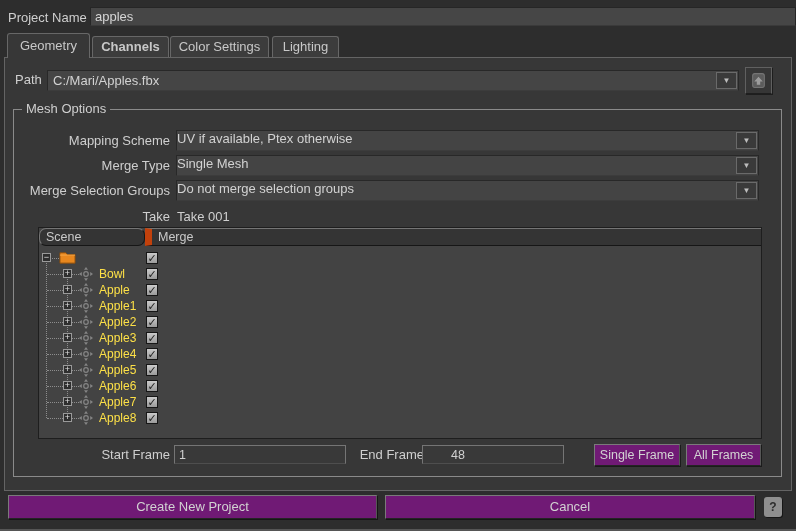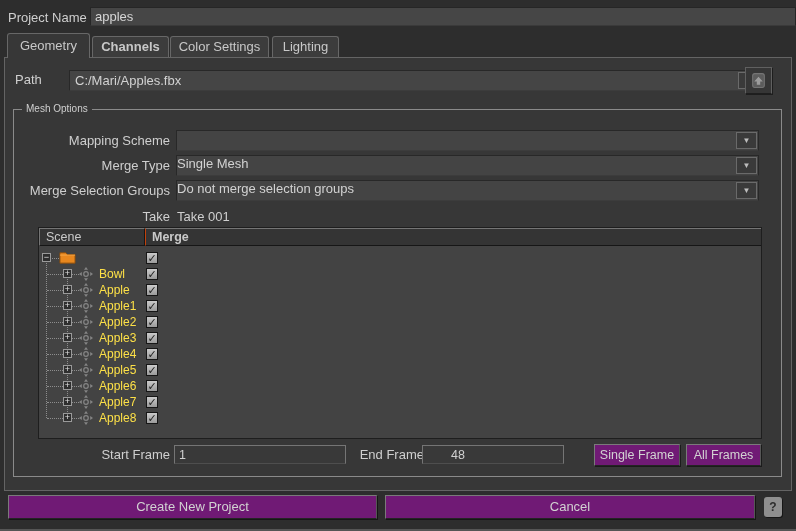--- a/index.html
+++ b/index.html
@@ -37,21 +37,21 @@
 
   
   #panel{
     left:4px;top:57px;width:786px;height:432px;
     border:1px solid #646464;background:#373737;z-index:1;
   }
 
   #path-label{left:10px;top:11px;}
   .field{
     background:#454545;border:1px solid #282828;border-bottom-color:#3c3c3c;
-    box-sizing:border-box;color:#d2d2d2;font-size:13px;line-height:19px;margin-left:22px;
+    box-sizing:border-box;color:#d2d2d2;font-size:13px;line-height:19px;
   }
   #path-field{left:42px;top:12px;width:692px;height:21px;}
   .field .val{position:absolute;left:5px;top:0;line-height:19px;white-space:nowrap;}
   .dd-arrow{
     position:absolute;right:1px;top:1px;bottom:1px;width:21px;
     background:#3a3a3a;border:1px solid #6a6a6a;box-sizing:border-box;
     color:#bdbdbd;font-size:8px;line-height:16px;text-align:center;
   }
   #import-button{
     left:740px;top:9px;width:27px;height:27px;
@@ -60,21 +60,21 @@
     display:flex;align-items:center;justify-content:center;box-sizing:border-box;
   }
 
   
   #mesh-options{
     left:8px;top:51px;width:769px;height:368px;
     border:1px solid #8a8a8a;box-sizing:border-box;
   }
   #mesh-options-title{
     position:absolute;left:8px;top:-9px;padding:0 4px;background:#373737;
-    color:#cfcfcf;font-size:10px;line-height:16px;
+    color:#cfcfcf;font-size:13px;line-height:16px;
   }
   .form-label{left:0;width:156px;text-align:right;}
   .dd{
     position:absolute;left:162px;width:583px;height:21px;
     background:#444444;border:1px solid #282828;border-bottom-color:#3c3c3c;
     box-sizing:border-box;color:#d2d2d2;font-size:13px;
   }
   #row1-label{top:20px;} #row1-dd{top:20px;}
   #row2-label{top:45px;} #row2-dd{top:45px;}
   #row3-label{top:70px;} #row3-dd{top:70px;}
@@ -84,22 +84,22 @@
   #scene-table{
     left:24px;top:117px;width:724px;height:212px;
     background:#434343;border:1px solid #1e1e1e;box-sizing:border-box;
   }
   .th{
     position:absolute;top:0;height:18px;box-sizing:border-box;
     background:#343434;color:#c9c9c9;font-size:12.5px;line-height:17px;
     border-bottom:1px solid #161616;border-top:1px solid #757575;
     padding-left:6px;
   }
-  #th-scene{left:0;width:106px;border-left:1px solid #757575;border-right:1px solid #161616;}
-  #th-merge{left:106px;right:0;border-left:1px solid #c2410c;font-weight:bold;}
+  #th-scene{left:0;width:106px;border-left:1px solid #757575;border-right:1px solid #161616;border-radius:7px;}
+  #th-merge{left:106px;right:0;border-left:7px solid #c2410c;}
   #tree-body{position:absolute;left:0;top:18px;right:0;bottom:0;overflow:hidden;}
   .rail{position:absolute;width:0;border-left:1px dotted #8d8d8d;}
   #rail-root{left:7px;top:17px;height:155px;}
   #rail-children{left:28px;top:28px;height:144px;}
   .tree-row{position:relative;height:16px;}
   #tree-rows{padding-top:4px;}
   .expander{
     position:absolute;width:9px;height:9px;top:3px;
     background:#2e2e2e;border:1px solid #9a9a9a;box-sizing:border-box;
     color:#e0e0e0;font-size:9px;line-height:7px;text-align:center;z-index:2;
@@ -171,20 +171,21 @@
       <rect x="2.5" y="1.5" width="11" height="13" rx="2" fill="#5c5c5c" stroke="#747474" stroke-width="1"></rect>
       <polygon points="8,4.5 12,9 9.6,9 9.6,12 6.4,12 6.4,9 4,9" fill="#9c9c9c"></polygon>
     </svg>
   </div>
 
   <div class="abs" id="mesh-options">
     <span id="mesh-options-title">Mesh Options</span>
 
     <span class="abs lbl form-label" id="row1-label">Mapping Scheme</span>
     <div class="dd" id="row1-dd">
+      <span class="val">UV if available, Ptex otherwise</span>
       <span class="dd-arrow">▼</span>
     </div>
 
     <span class="abs lbl form-label" id="row2-label">Merge Type</span>
     <div class="dd" id="row2-dd">
       <span class="val">Single Mesh</span>
       <span class="dd-arrow">▼</span>
     </div>
 
     <span class="abs lbl form-label" id="row3-label">Merge Selection Groups</span>

